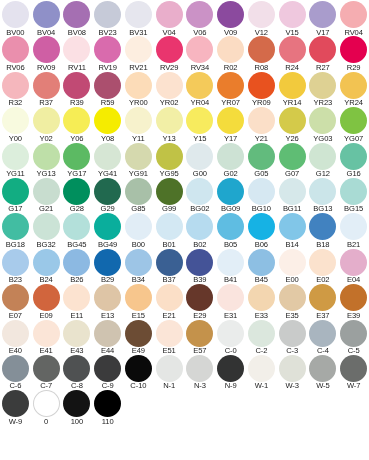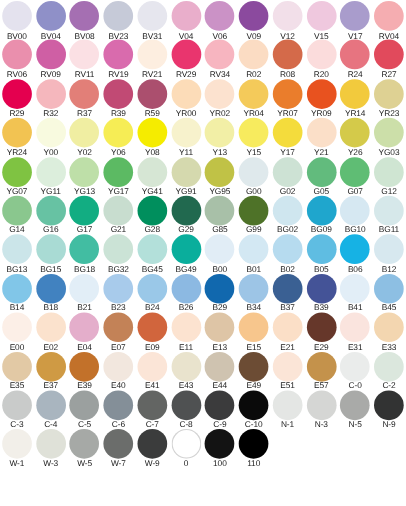--- a/index.html
+++ b/index.html
@@ -133,24 +133,20 @@
     </div>
     <div class="swatch-cell">
       <span class="swatch-dot" style="background: rgb(251, 220, 195); --c: #fbdcc3;"></span>
       <span class="swatch-label">R02</span>
     </div>
     <div class="swatch-cell">
       <span class="swatch-dot" style="background: rgb(212, 106, 74); --c: #d46a4a;"></span>
       <span class="swatch-label">R08</span>
     </div>
     <div class="swatch-cell">
-      <span class="swatch-dot" style="background: rgb(251, 220, 220); --c: #fbdcdc;"></span>
-      <span class="swatch-label">R20</span>
-    </div>
-    <div class="swatch-cell">
       <span class="swatch-dot" style="background: rgb(231, 116, 128); --c: #e77480;"></span>
       <span class="swatch-label">R24</span>
     </div>
     <div class="swatch-cell">
       <span class="swatch-dot" style="background: rgb(225, 74, 92); --c: #e14a5c;"></span>
       <span class="swatch-label">R27</span>
     </div>
     <div class="swatch-cell">
       <span class="swatch-dot" style="background: rgb(228, 0, 79); --c: #e4004f;"></span>
       <span class="swatch-label">R29</span>
@@ -289,24 +285,20 @@
     </div>
     <div class="swatch-cell">
       <span class="swatch-dot" style="background: rgb(95, 189, 116); --c: #5fbd74;"></span>
       <span class="swatch-label">G07</span>
     </div>
     <div class="swatch-cell">
       <span class="swatch-dot" style="background: rgb(207, 229, 210); --c: #cfe5d2;"></span>
       <span class="swatch-label">G12</span>
     </div>
     <div class="swatch-cell">
-      <span class="swatch-dot" style="background: rgb(138, 199, 142); --c: #8ac78e;"></span>
-      <span class="swatch-label">G14</span>
-    </div>
-    <div class="swatch-cell">
       <span class="swatch-dot" style="background: rgb(103, 194, 163); --c: #67c2a3;"></span>
       <span class="swatch-label">G16</span>
     </div>
     <div class="swatch-cell">
       <span class="swatch-dot" style="background: rgb(18, 173, 130); --c: #12ad82;"></span>
       <span class="swatch-label">G17</span>
     </div>
     <div class="swatch-cell">
       <span class="swatch-dot" style="background: rgb(200, 221, 207); --c: #c8ddcf;"></span>
       <span class="swatch-label">G21</span>
@@ -381,24 +373,20 @@
     </div>
     <div class="swatch-cell">
       <span class="swatch-dot" style="background: rgb(95, 189, 226); --c: #5fbde2;"></span>
       <span class="swatch-label">B05</span>
     </div>
     <div class="swatch-cell">
       <span class="swatch-dot" style="background: rgb(22, 178, 228); --c: #16b2e4;"></span>
       <span class="swatch-label">B06</span>
     </div>
     <div class="swatch-cell">
-      <span class="swatch-dot" style="background: rgb(215, 232, 239); --c: #d7e8ef;"></span>
-      <span class="swatch-label">B12</span>
-    </div>
-    <div class="swatch-cell">
       <span class="swatch-dot" style="background: rgb(129, 198, 232); --c: #81c6e8;"></span>
       <span class="swatch-label">B14</span>
     </div>
     <div class="swatch-cell">
       <span class="swatch-dot" style="background: rgb(65, 130, 192); --c: #4182c0;"></span>
       <span class="swatch-label">B18</span>
     </div>
     <div class="swatch-cell">
       <span class="swatch-dot" style="background: rgb(226, 238, 247); --c: #e2eef7;"></span>
       <span class="swatch-label">B21</span>
@@ -567,24 +555,20 @@
       <span class="swatch-dot" style="background: rgb(10, 10, 10); --c: #0a0a0a;"></span>
       <span class="swatch-label">C-10</span>
     </div>
     <div class="swatch-cell">
       <span class="swatch-dot" style="background: rgb(228, 230, 228); --c: #e4e6e4;"></span>
       <span class="swatch-label">N-1</span>
     </div>
     <div class="swatch-cell">
       <span class="swatch-dot" style="background: rgb(213, 214, 212); --c: #d5d6d4;"></span>
       <span class="swatch-label">N-3</span>
-    </div>
-    <div class="swatch-cell">
-      <span class="swatch-dot" style="background: rgb(169, 170, 168); --c: #a9aaa8;"></span>
-      <span class="swatch-label">N-5</span>
     </div>
     <div class="swatch-cell">
       <span class="swatch-dot" style="background: rgb(50, 51, 51); --c: #323333;"></span>
       <span class="swatch-label">N-9</span>
     </div>
     <div class="swatch-cell">
       <span class="swatch-dot" style="background: rgb(242, 239, 233); --c: #f2efe9;"></span>
       <span class="swatch-label">W-1</span>
     </div>
     <div class="swatch-cell">

